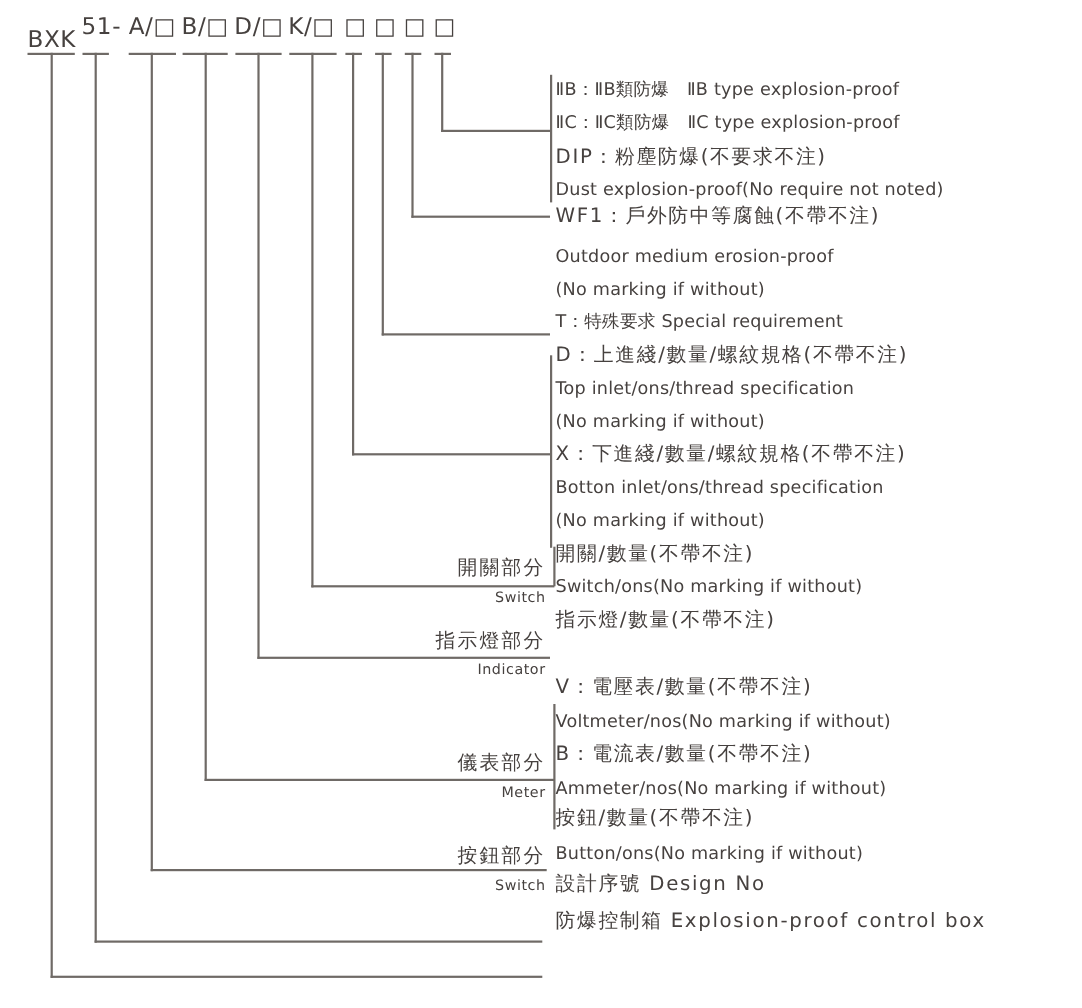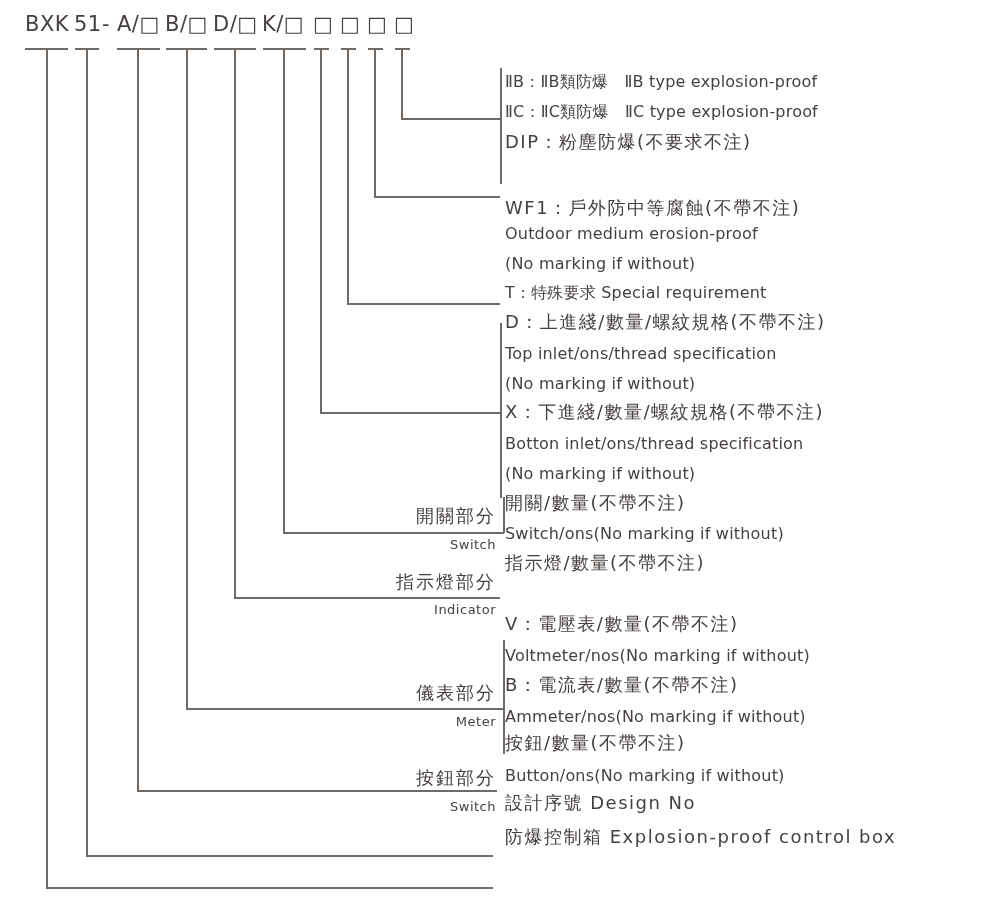--- a/index.html
+++ b/index.html
@@ -68,37 +68,38 @@
       <div class="ln" style="left: 320px; top: 412px; width: 181px; height: 2px;"></div>
       <div class="ln" style="left: 347px; top: 303px; width: 153px; height: 2px;"></div>
       <div class="ln" style="left: 374px; top: 196px; width: 126px; height: 2px;"></div>
       <div class="ln" style="left: 401px; top: 118px; width: 100px; height: 2px;"></div>
       <div class="ln" style="left: 500px; top: 68px; width: 2px; height: 116px;"></div>
       <div class="ln" style="left: 500px; top: 323px; width: 2px; height: 175px;"></div>
       <div class="ln" style="left: 503px; top: 497px; width: 2px; height: 36px;"></div>
       <div class="ln" style="left: 503px; top: 640px; width: 2px; height: 114px;"></div>
     </div>
   <div class="layer" id="title-layer">
-      <div class="title-part" style="left: 25px;">BXK</div>
+      <div class="title-part" style="left: 25px; margin-top: 12px;">BXK</div>
       <div class="title-part" style="left: 74px;">51</div>
       <div class="title-part" style="left: 102px;">-</div>
       <div class="title-part" style="left: 117px;">A/□</div>
       <div class="title-part" style="left: 165px;">B/□</div>
       <div class="title-part" style="left: 213px;">D/□</div>
       <div class="title-part" style="left: 262px;">K/□</div>
       <div class="title-part" style="left: 313px;">□</div>
       <div class="title-part" style="left: 340px;">□</div>
       <div class="title-part" style="left: 367px;">□</div>
       <div class="title-part" style="left: 394px;">□</div>
     </div>
   <div class="layer" id="text-layer">
       <div class="desc" style="left: 505px; top: 82px;">ⅡB：ⅡB類防爆　ⅡB type explosion-proof</div>
       <div class="desc" style="left: 505px; top: 112px;">ⅡC：ⅡC類防爆　ⅡC type explosion-proof</div>
       <div class="desc zh" style="left: 505px; top: 142px;">DIP：粉塵防爆(不要求不注)</div>
-      <div class="desc zh" style="left: 505px; top: 208px;">WF1：戶外防中等腐蝕(不帶不注)</div>
+      <div class="desc" style="left: 505px; top: 172px;">Dust explosion-proof(No require not noted)</div>
+      <div class="desc zh" style="left: 505px; top: 196px;">WF1：戶外防中等腐蝕(不帶不注)</div>
       <div class="desc" style="left: 505px; top: 233px;">Outdoor medium erosion-proof</div>
       <div class="desc" style="left: 505px; top: 263px;">(No marking if without)</div>
       <div class="desc" style="left: 505px; top: 293px;">T：特殊要求 Special requirement</div>
       <div class="desc zh" style="left: 505px; top: 322px;">D：上進綫/數量/螺紋規格(不帶不注)</div>
       <div class="desc" style="left: 505px; top: 353px;">Top inlet/ons/thread specification</div>
       <div class="desc" style="left: 505px; top: 383px;">(No marking if without)</div>
       <div class="desc zh" style="left: 505px; top: 412px;">X：下進綫/數量/螺紋規格(不帶不注)</div>
       <div class="desc" style="left: 505px; top: 443px;">Botton inlet/ons/thread specification</div>
       <div class="desc" style="left: 505px; top: 473px;">(No marking if without)</div>
       <div class="desc zh" style="left: 505px; top: 503px;">開關/數量(不帶不注)</div>

